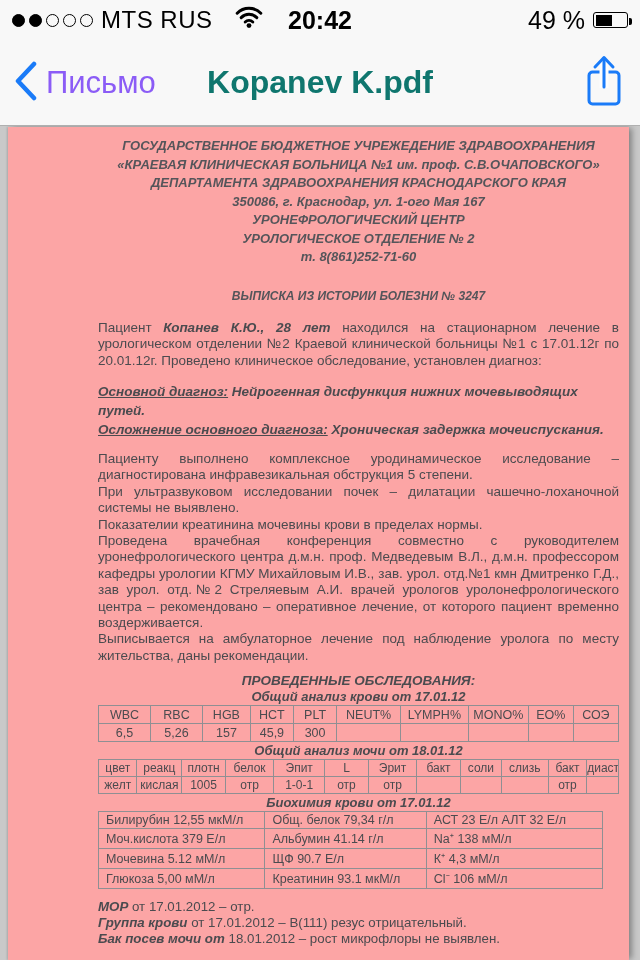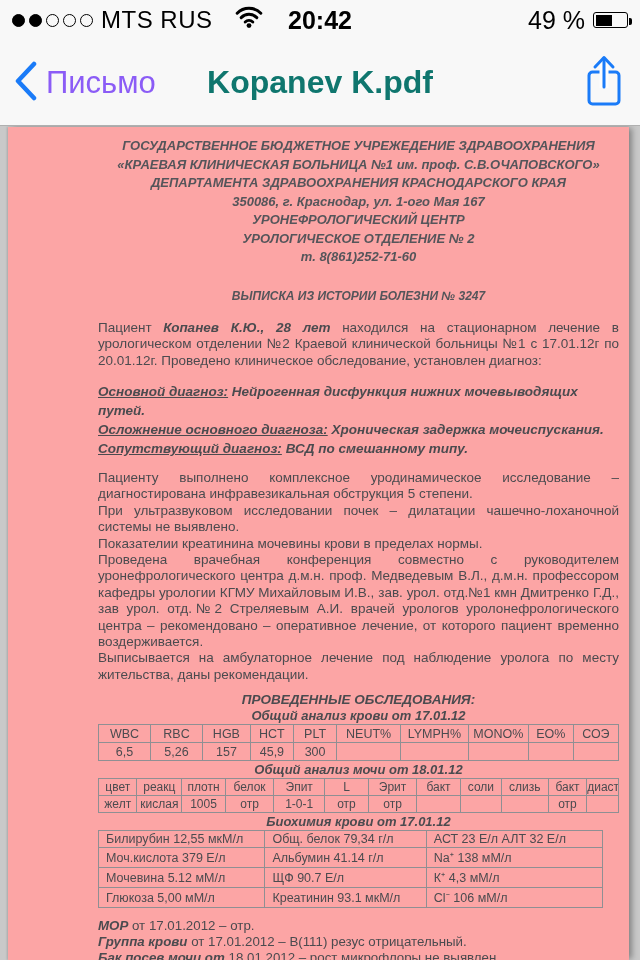--- a/index.html
+++ b/index.html
@@ -129,21 +129,20 @@
           <div>т. 8(861)252-71-60</div>
         </div>
 
         <div class="extract-title">ВЫПИСКА ИЗ ИСТОРИИ БОЛЕЗНИ № 3247</div>
 
         <p class="intro"><span>Пациент </span><b>Копанев К.Ю., 28 лет</b><span> находился на стационарном лечение в урологическом отделении №2 Краевой клинической больницы №1 с 17.01.12г по 20.01.12г. Проведено клиническое обследование, установлен  диагноз:</span></p>
 
         <div class="diagnoses">
           <div><span class="lbl">Основной диагноз:</span><span> Нейрогенная дисфункция нижних мочевыводящих путей.</span></div>
           <div><span class="lbl">Осложнение основного диагноза:</span><span> Хроническая задержка мочеиспускания.</span></div>
-          <div><span class="lbl">Сопутствующий диагноз:</span><span> ВСД по смешанному типу.</span></div>
         </div>
 
         <div class="paras">
           <p>Пациенту выполнено комплексное уродинамическое исследование – диагностирована инфравезикальная обструкция 5 степени.</p>
           <p>При ультразвуковом исследовании почек – дилатации чашечно-лоханочной системы не выявлено.</p>
           <p>Показателии креатинина мочевины крови в пределах нормы.</p>
           <p>Проведена врачебная конференция  совместно с руководителем уронефрологического центра д.м.н. проф. Медведевым В.Л., д.м.н. профессором кафедры урологии КГМУ Михайловым И.В., зав. урол. отд.№1 кмн Дмитренко Г.Д., зав урол. отд.№2 Стреляевым А.И. врачей урологов уролонефрологического центра – рекомендовано – оперативное лечение, от которого пациент временно воздерживается.</p>
           <p>Выписывается  на амбулаторное лечение под наблюдение уролога по месту жительства, даны рекомендации.</p>
         </div>
 

